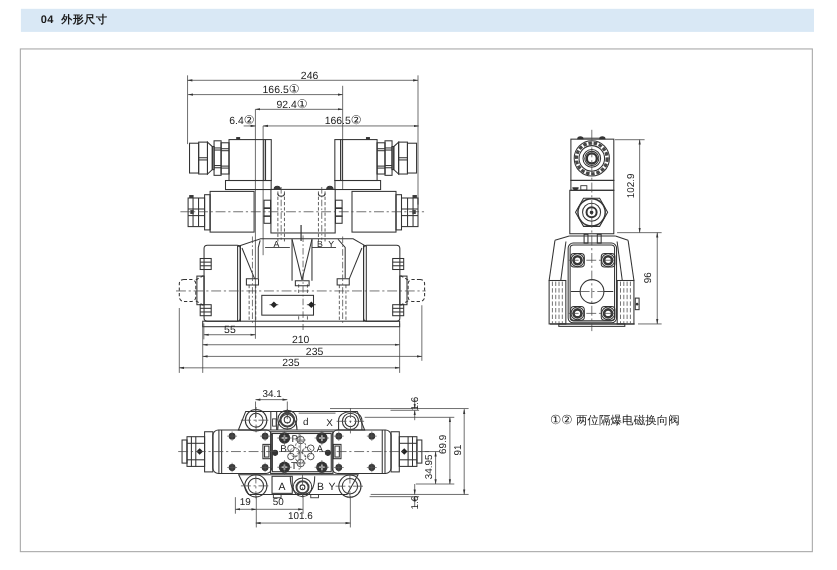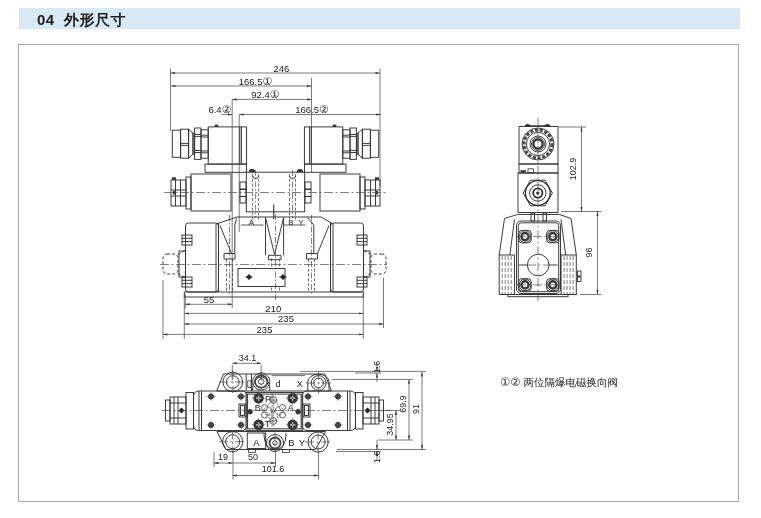--- a/index.html
+++ b/index.html
@@ -1,18 +1,18 @@
 <!DOCTYPE html>
 <html><head>
 <meta charset="utf-8">
 <style>
   html,body{margin:0;padding:0;background:#ffffff;width:761px;height:518px;overflow:hidden;}
   .page{position:relative;width:761px;height:518px;font-family:"Liberation Sans",sans-serif;}
   .bar{position:absolute;left:19px;top:8px;width:721px;height:21px;background:#d9e8f5;}
-  .title{position:absolute;left:37px;top:11px;font-size:15px;font-weight:bold;color:#1c1c1c;letter-spacing:0.5px;}
+  .title{position:absolute;left:37px;top:11px;font-size:10px;font-weight:bold;color:#1c1c1c;letter-spacing:0.5px;}
   .frame{position:absolute;left:18px;top:44px;width:721px;height:458px;border:1px solid #a9a9a9;background:#ffffff;box-sizing:border-box;}
   svg{position:absolute;left:0;top:0;}
   text{font-family:"Liberation Sans",sans-serif;fill:#222;}
 </style>
 </head>
 <body>
 <div class="page">
 
 <div class="bar"></div>
 

